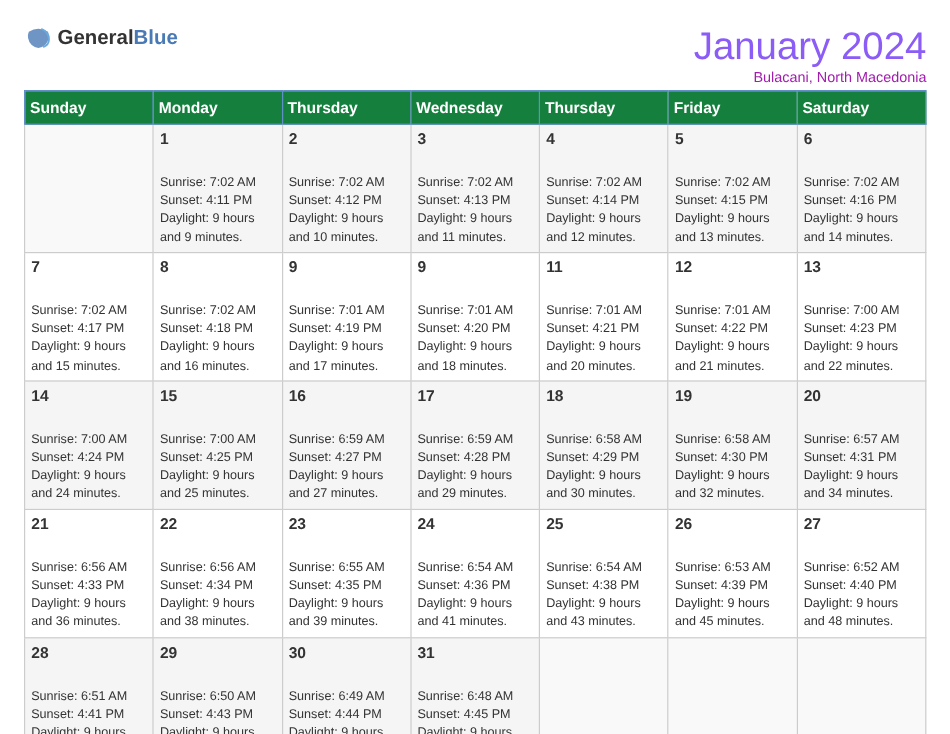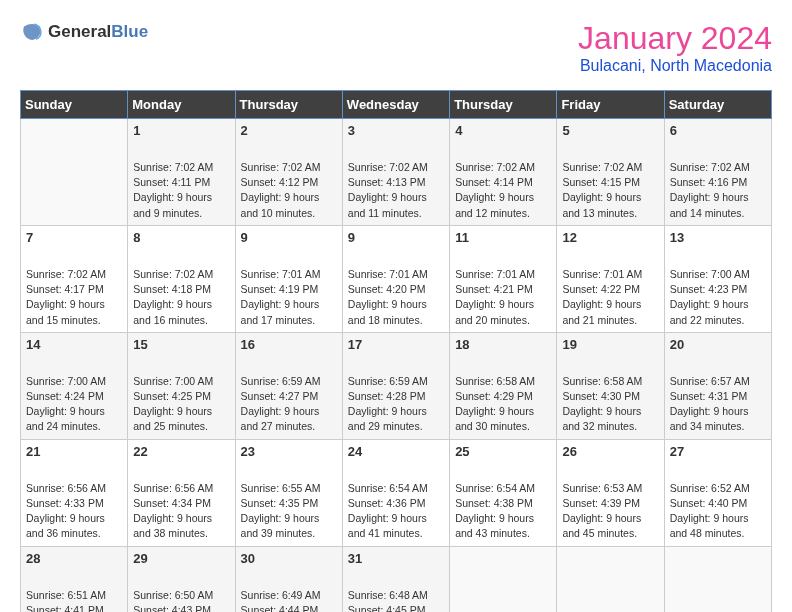--- a/index.html
+++ b/index.html
@@ -7,50 +7,50 @@
       font-family: Arial, sans-serif;
       background: #fff;
       width: 792px;
       min-height: 612px;
       padding: 20px;
     }
     .header-area {
       display: flex;
       justify-content: space-between;
       align-items: flex-start;
-      margin-bottom: 15px;
+      margin-bottom: 4px;
     }
     .logo {
       display: flex;
       align-items: center;
       gap: 4px;
     }
     .logo-icon {
       width: 24px;
       height: 24px;
     }
     .title-area {
       text-align: right;
     }
     .month-title {
       font-size: 32px;
       font-weight: normal;
-      color: #ec4899;
+      color: #8b5cf6;
     }
     .location-title {
-      font-size: 16px;
-      color: #1d4ed8;
+      font-size: 12px;
+      color: #a21caf;
     }
     table {
       width: 100%;
       border-collapse: collapse;
       table-layout: fixed;
     }
     thead tr th {
-      background-color: #404040;
+      background-color: #15803d;
       color: #fff;
       font-size: 13px;
       font-weight: bold;
       padding: 6px 4px;
       text-align: left;
       border: 1px solid #6090c5;
     }
     tbody tr td {
       vertical-align: top;
       padding: 4px 5px;

